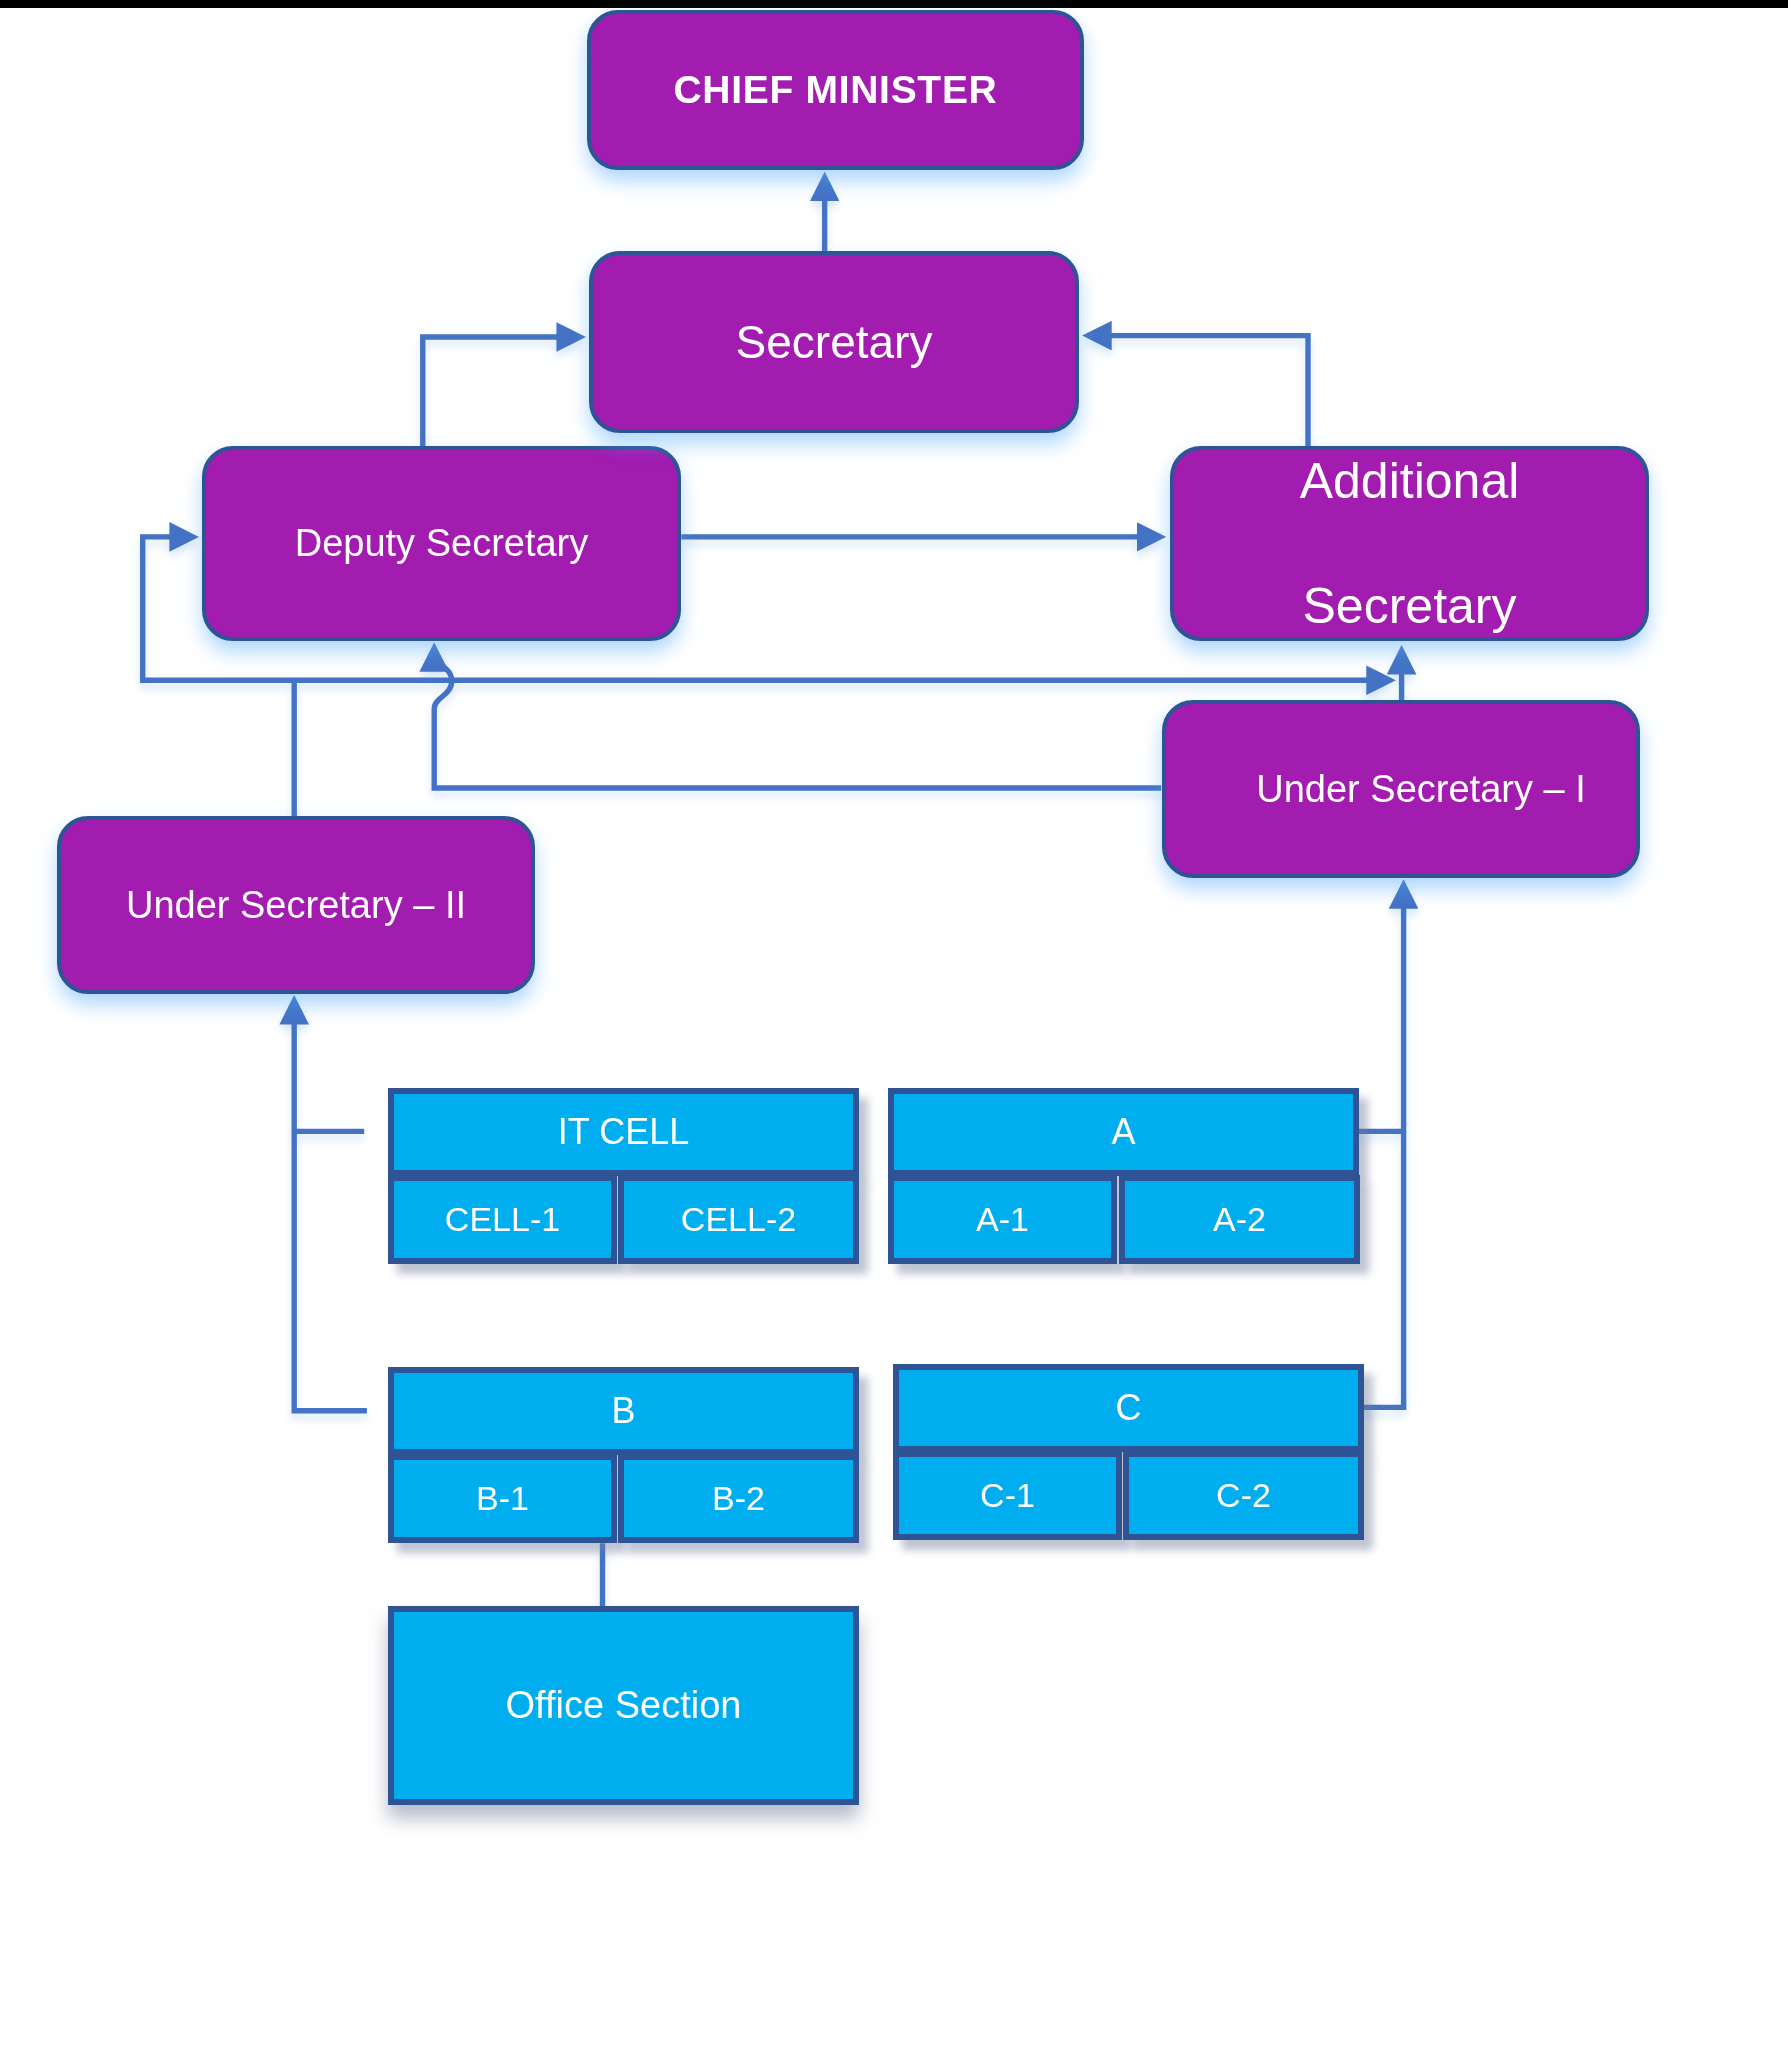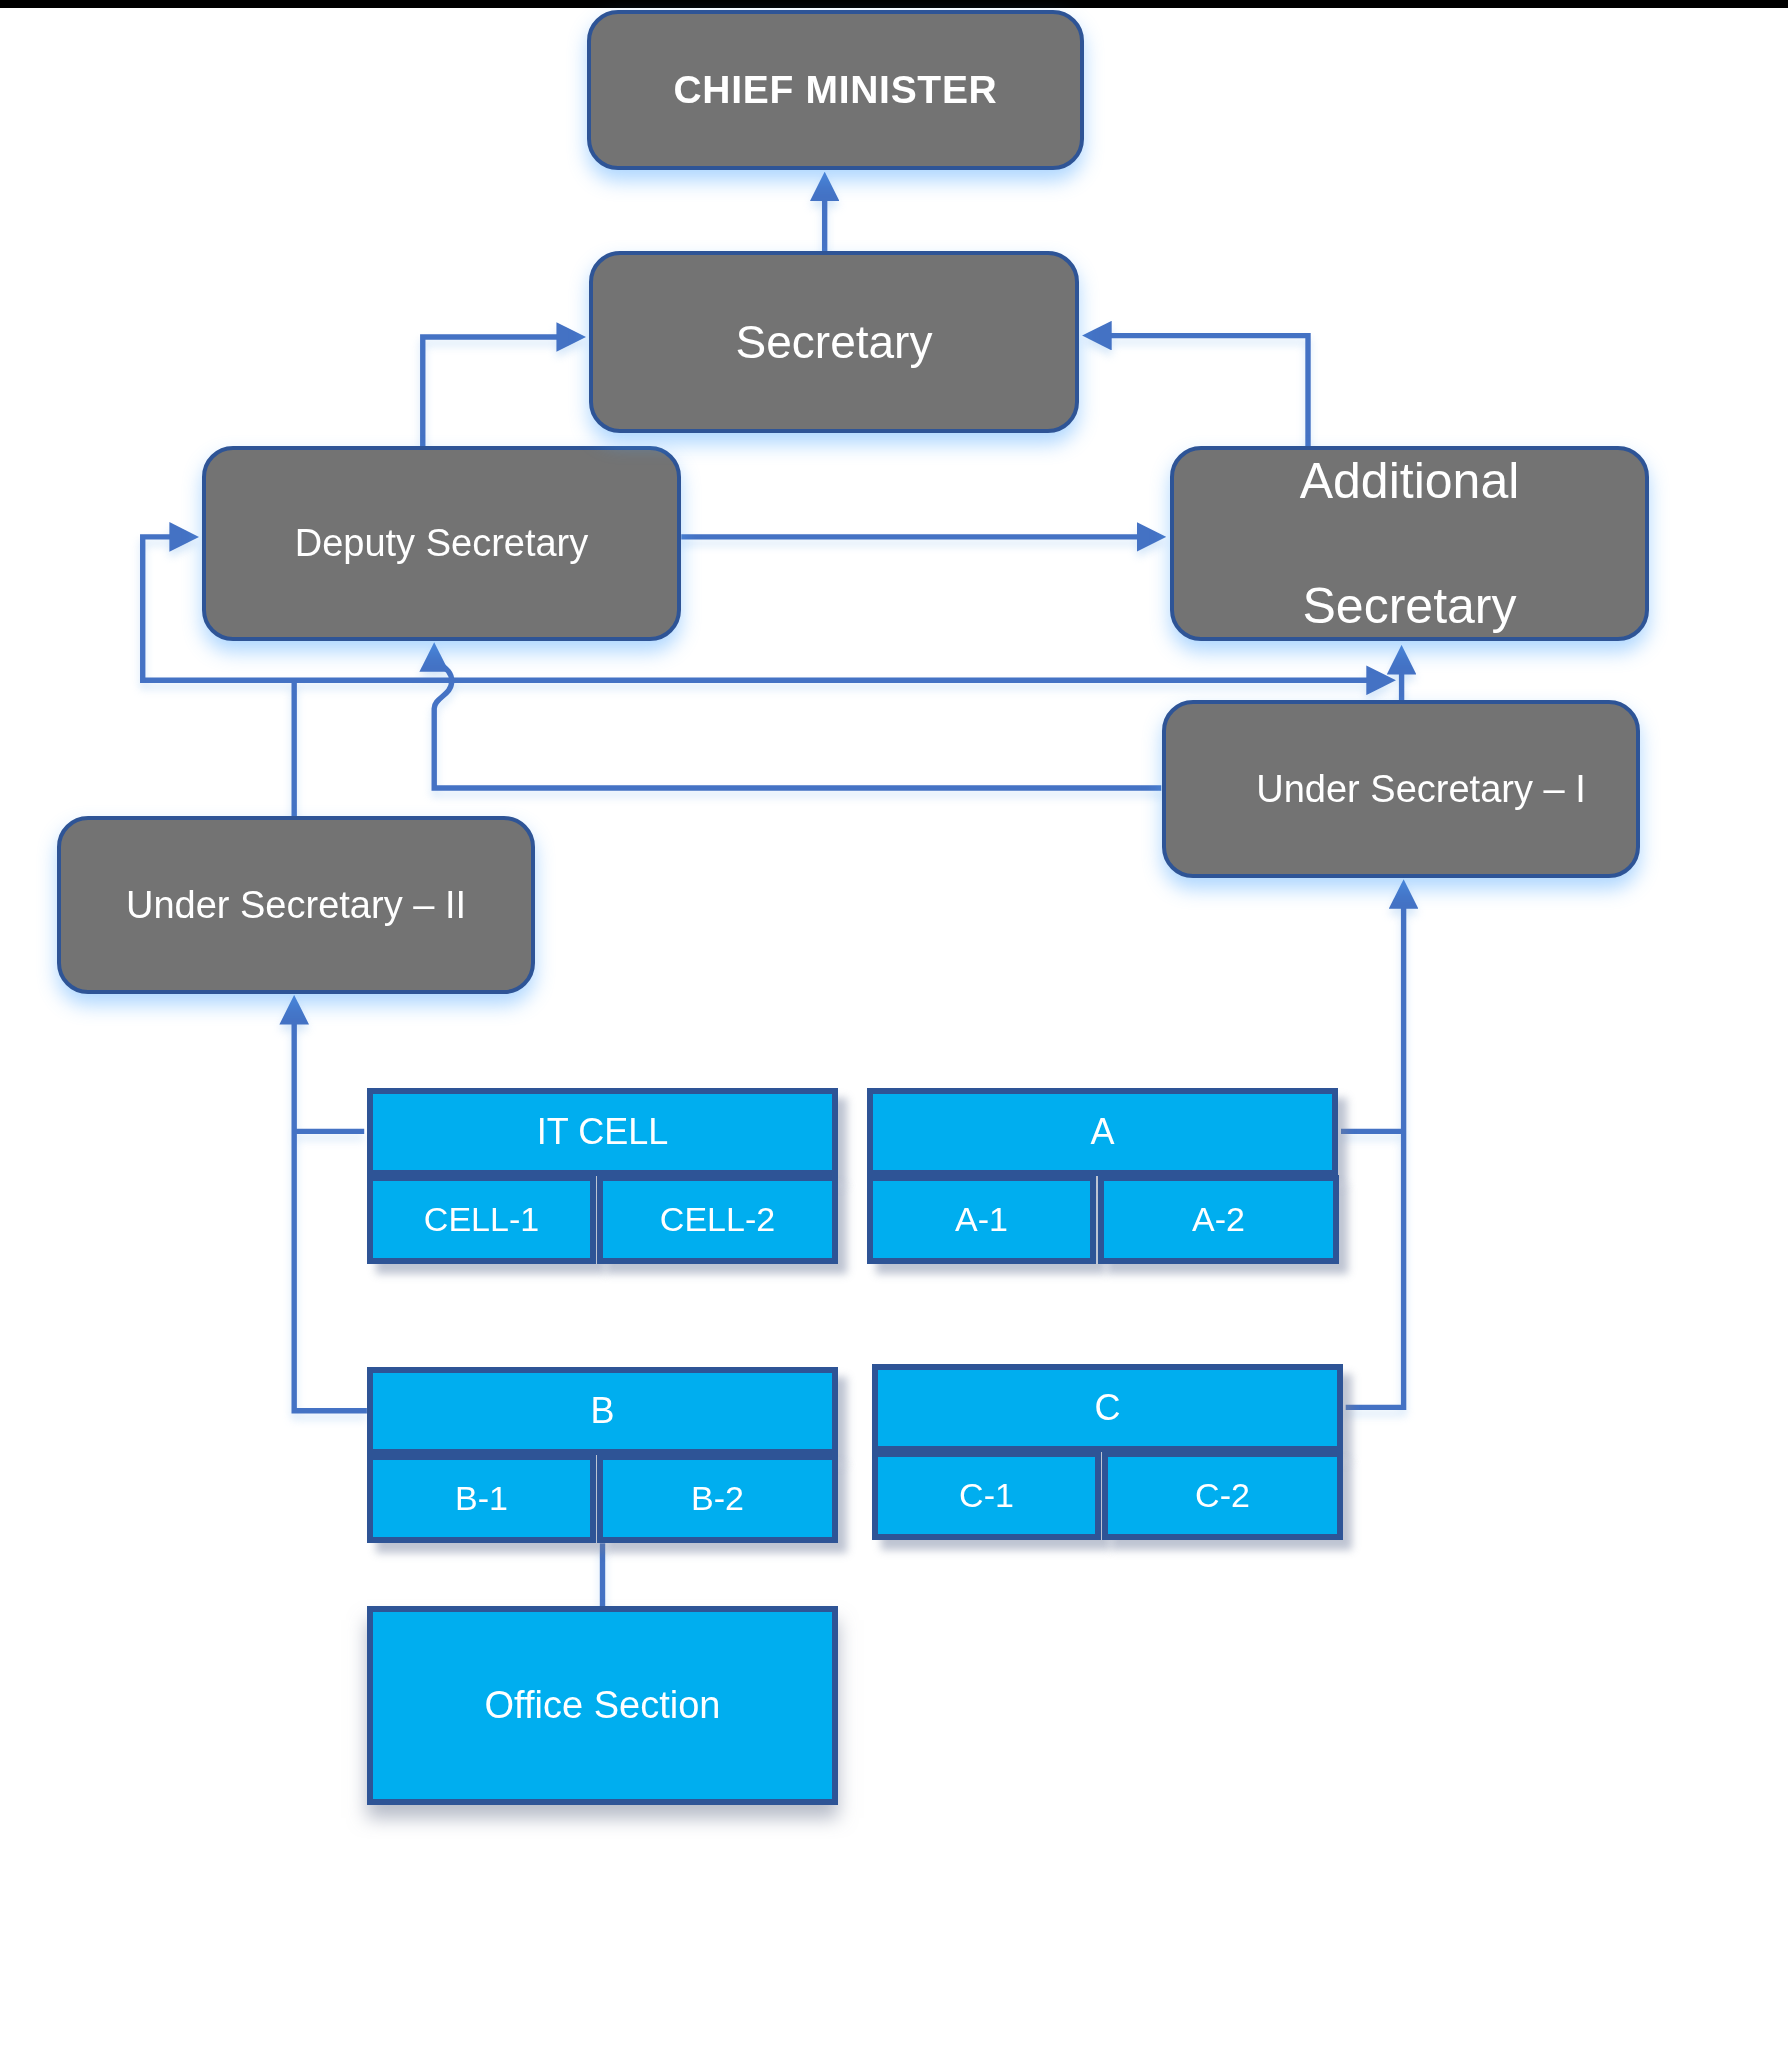--- a/index.html
+++ b/index.html
@@ -12,36 +12,37 @@
   }
   .topbar{
     position:absolute;left:0;top:0;width:1788px;height:8px;background:#000000;
   }
   .connectors{
     position:absolute;left:0;top:0;width:1788px;height:2056px;
     filter:drop-shadow(0 6.7px 4px rgba(150,195,240,.40));
   }
   .node{
     position:absolute;
-    background:#737373;
+    background:#a21caf;
     border:4px solid #2E5496;
     border-radius:31px;
     box-sizing:border-box;
     display:flex;align-items:center;justify-content:center;
     color:#ffffff;text-align:center;
     box-shadow:0 10.8px 19px rgba(77,166,255,.45);
   }
   .rect{
     position:absolute;
     background:#00AEEF;
     border:6px solid #2E5496;
     box-sizing:border-box;
     display:flex;align-items:center;justify-content:center;
     color:#ffffff;text-align:center;
     box-shadow:8.8px 10px 8px rgba(110,125,155,.45);
+    margin-left:21px;
   }
   .t-cm{font-size:39px;font-weight:bold;letter-spacing:0.7px;}
   .t-sec{font-size:46px;font-weight:normal;}
   .t-mid{font-size:38px;font-weight:normal;}
   .t-wrap{font-size:50px;font-weight:normal;line-height:2.5;width:296px;}
   .t-hdr{font-size:36px;font-weight:normal;}
   .t-cell{font-size:34px;font-weight:normal;}
   .t-office{font-size:38px;font-weight:normal;}
 </style>
 </head>

